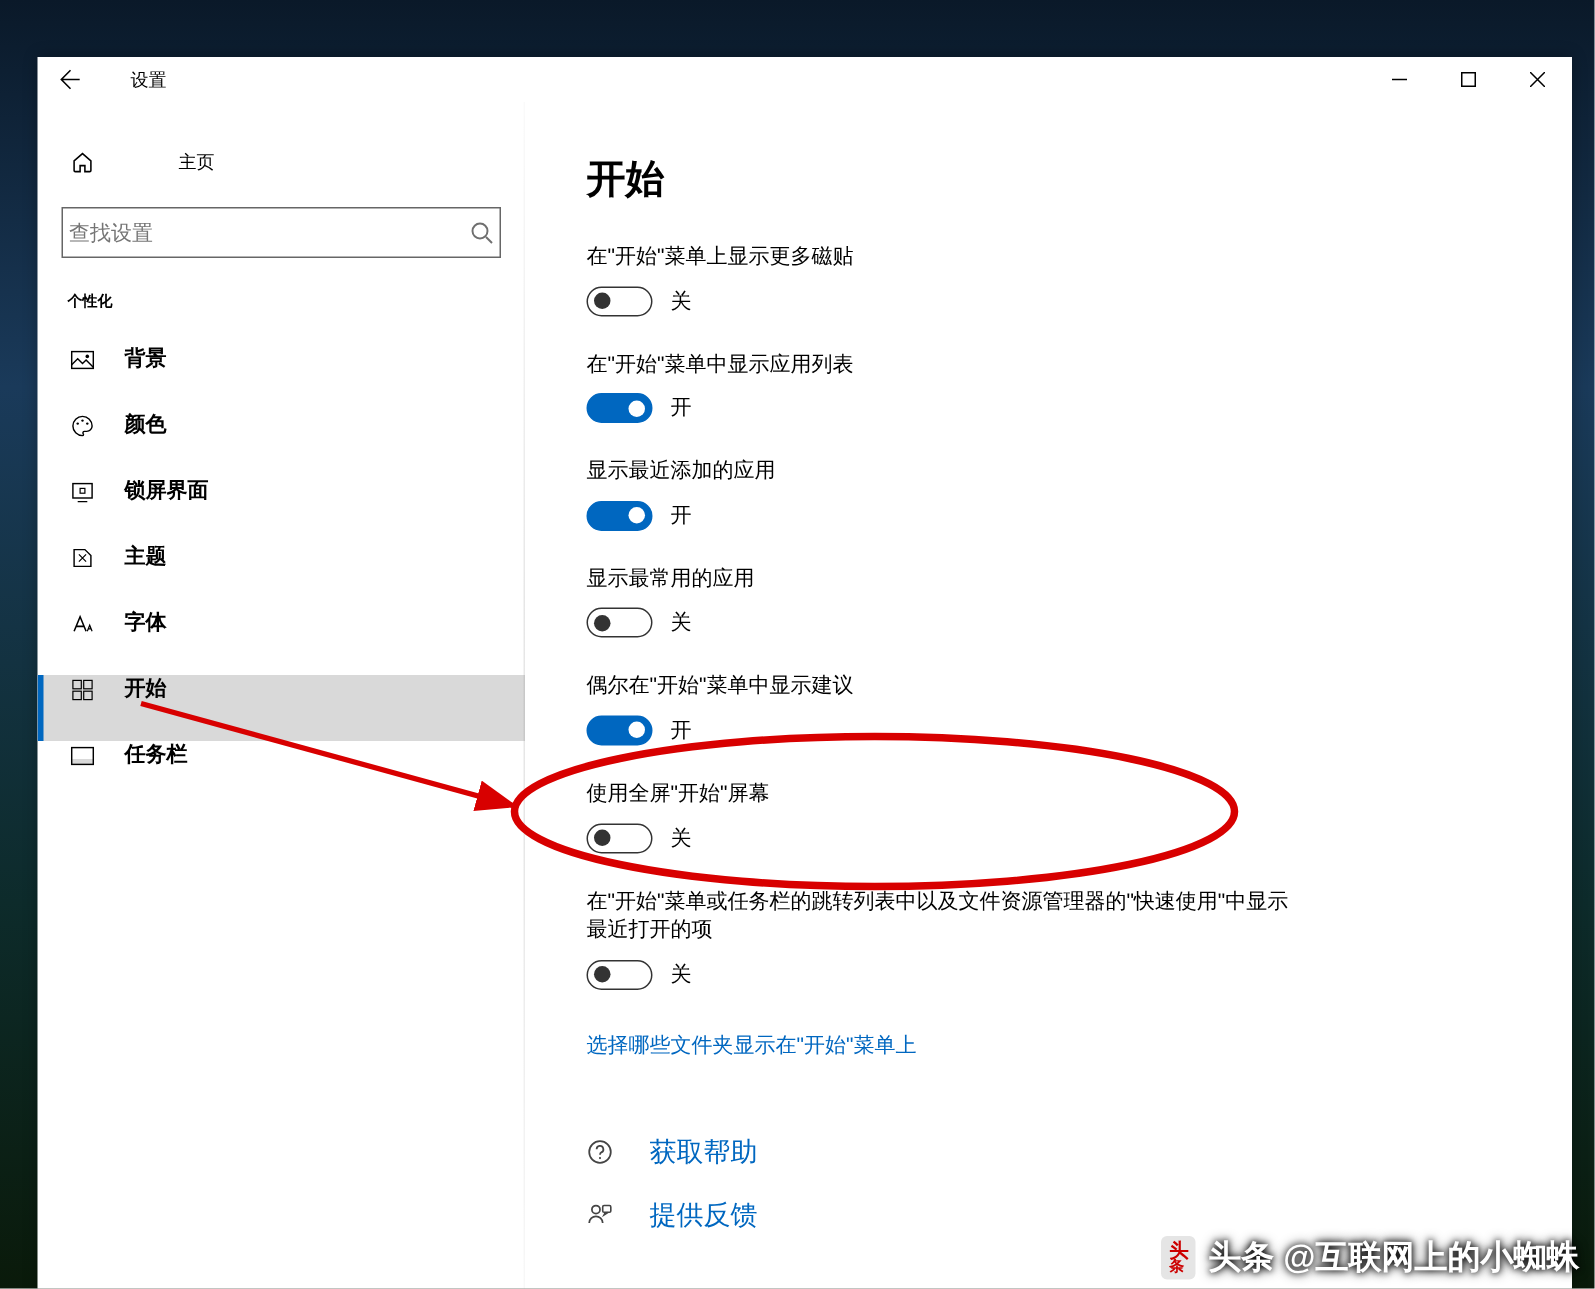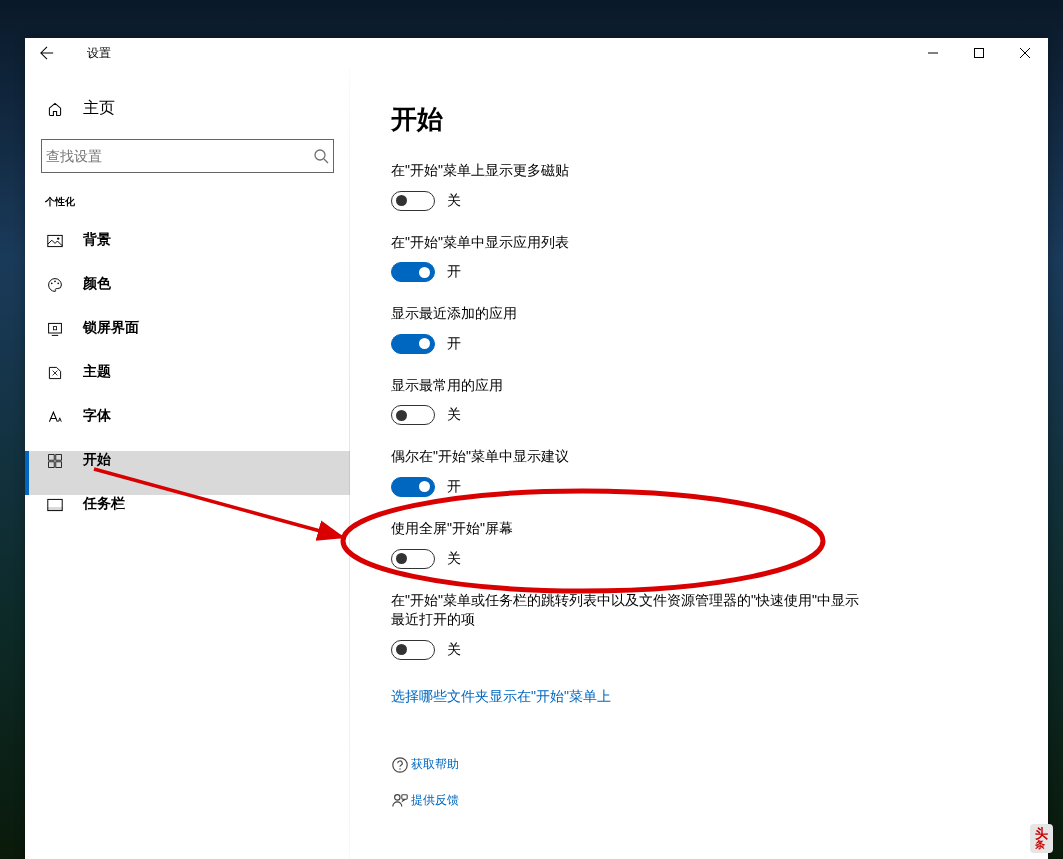--- a/index.html
+++ b/index.html
@@ -74,21 +74,22 @@
     position:absolute;
     right:0; top:0; bottom:0;
     width:1px;
     background: linear-gradient(180deg, rgba(0,0,0,0), rgba(0,0,0,.08) 40%, rgba(0,0,0,.08) 60%, rgba(0,0,0,0));
   }
   .home-row {
     display: flex;
     align-items: center;
     padding: 10px 20px;
     cursor: pointer;
-    font-size: 16px;
+    font-size: 12px;
+    gap: 36px;
   }
   .home-row .icon, .nav-item .icon {
     width: 20px;
     height: 20px;
     margin-right: 18px;
     display: flex;
     align-items: center;
     justify-content: center;
   }
   .search-wrap {
@@ -202,23 +203,23 @@
     cursor: pointer;
     display: inline-block;
     margin-top: 6px;
   }
   .help-rows {
     margin-top: 50px;
   }
   .help-row {
     display: flex;
     align-items: center;
-    gap: 2px;
+    gap: 24px;
     margin-bottom: 18px;
-    font-size: 12px;
+    font-size: 18px;
     color: #0067c0;
     cursor: pointer;
   }
   .help-row .hicon {
     width: 18px; height: 18px;
     color: #444;
   }
   
   .annot {
     position: absolute;
@@ -488,13 +489,14 @@
   <defs>
     <marker id="ah" markerWidth="10" markerHeight="10" refX="7" refY="3" orient="auto">
       <path d="M0,0 L8,3 L0,6 z" fill="#d80000"></path>
     </marker>
   </defs>
   <line x1="4" y1="4" x2="252" y2="72" stroke="#d80000" stroke-width="3.5" marker-end="url(#ah)"></line>
 </svg>
 
 <div class="watermark">
   <span class="wm-badge">头<span style="font-size:10px">条</span></span>
+  <span>头条 @互联网上的小蜘蛛</span>
 </div>
 
 </body></html>

